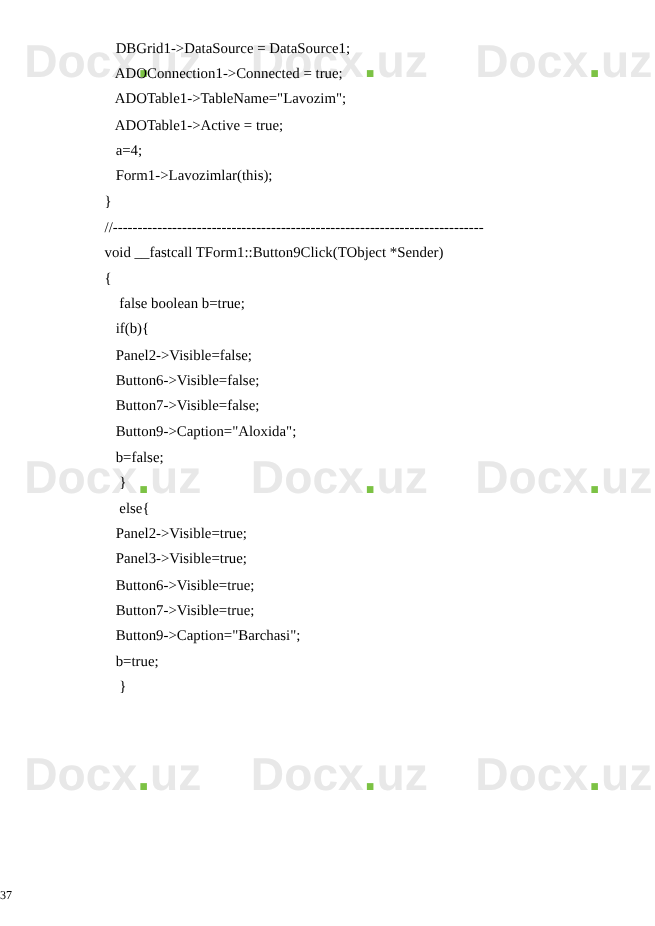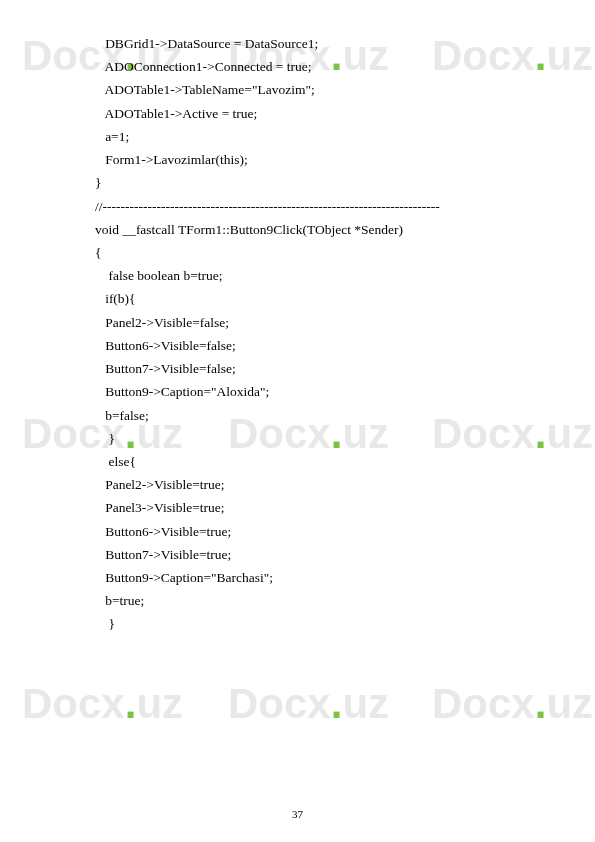--- a/index.html
+++ b/index.html
@@ -52,21 +52,20 @@
     .code-line {
       white-space: pre;
       line-height: 1.72;
       font-size: 13.5px;
     }
     .page-number {
       position: absolute;
       bottom: 22px;
       left: 0;
       width: 100%;
-      text-align: center;
       font-size: 11px;
       color: #000;
       z-index: 1;
     }
   </style>
 </head>
 <body>
 
 <div class="watermark-container">
   <div class="watermark wm-row1 wm-col1"><span>Docx</span><span class="dot">.</span><span>uz</span></div>
@@ -80,21 +79,21 @@
   <div class="watermark wm-row3 wm-col1"><span>Docx</span><span class="dot">.</span><span>uz</span></div>
   <div class="watermark wm-row3 wm-col2"><span>Docx</span><span class="dot">.</span><span>uz</span></div>
   <div class="watermark wm-row3 wm-col3"><span>Docx</span><span class="dot">.</span><span>uz</span></div>
 </div>
 
 <div class="content">
   <div class="code-line">   DBGrid1-&gt;DataSource = DataSource1;</div>
   <div class="code-line">   ADOConnection1-&gt;Connected = true;</div>
   <div class="code-line">   ADOTable1-&gt;TableName="Lavozim";</div>
   <div class="code-line">   ADOTable1-&gt;Active = true;</div>
-  <div class="code-line">   a=1;</div>
+  <div class="code-line">   a=4;</div>
   <div class="code-line">   Form1-&gt;Lavozimlar(this);</div>
   <div class="code-line">}</div>
   <div class="code-line">//---------------------------------------------------------------------------</div>
   <div class="code-line">void __fastcall TForm1::Button9Click(TObject *Sender)</div>
   <div class="code-line">{</div>
   <div class="code-line">    false boolean b=true;</div>
   <div class="code-line">   if(b){</div>
   <div class="code-line">   Panel2-&gt;Visible=false;</div>
   <div class="code-line">   Button6-&gt;Visible=false;</div>
   <div class="code-line">   Button7-&gt;Visible=false;</div>

